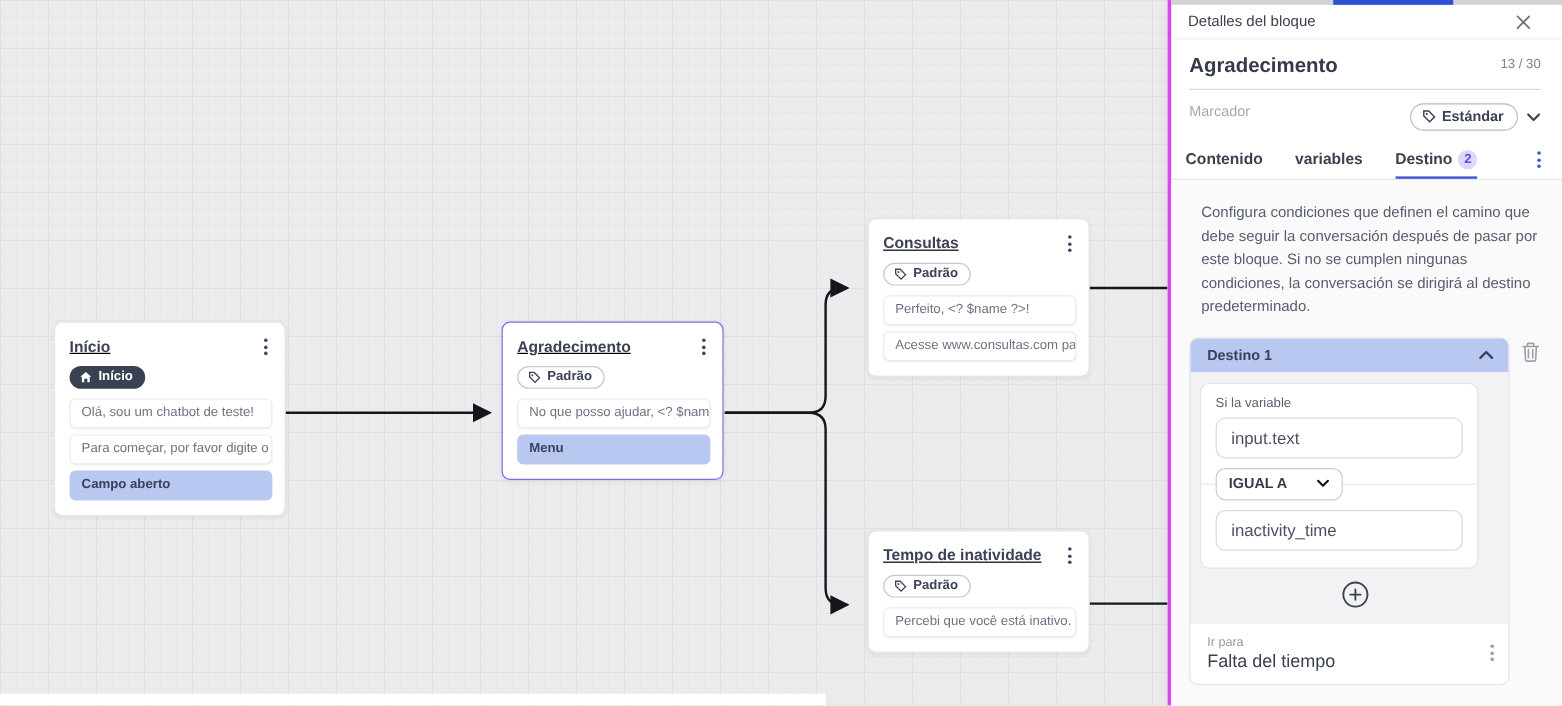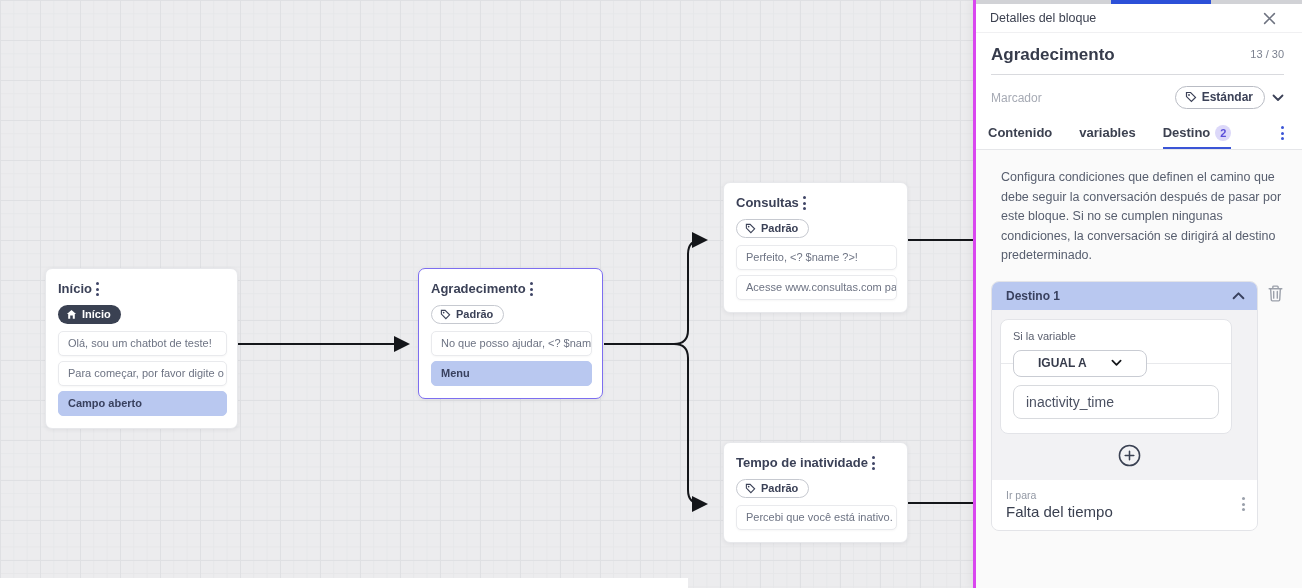--- a/index.html
+++ b/index.html
@@ -19,21 +19,21 @@
   }
   .edges { position:absolute; left:0; top:0; pointer-events:none; }
   .canvas-bottom-strip { position:absolute; left:0; top:578px; width:688px; height:10px; background:#ffffff; }
 
   
   .node {
     position:absolute; background:#fff; border:1px solid #e7e8eb; border-radius:7px;
     padding:8px 10px 12px 12px; box-shadow:0 1px 4px rgba(40,44,63,.07);
   }
   .node.selected { border:1.5px solid #7d6ef0; }
-  .node-header { display:flex; align-items:flex-start; }
+  .node-header { display:flex; justify-content:space-between; align-items:flex-start;text-decoration:underline; }
   .node-title { font-size:13px; font-weight:700; color:#3b4157; padding-top:4px; }
   .kebab { display:flex; flex-direction:column; gap:2.5px; padding:5px 4px; cursor:pointer; }
   .kebab i { width:3px; height:3px; border-radius:50%; background:#3f4566; }
   .kebab.blue i { background:#3b55d6; }
   .kebab.gray i { background:#9aa0ab; }
   .badge-dark {
     display:inline-flex; align-items:center; gap:5px; margin-top:4px;
     background:#3a4152; color:#fff; border-radius:20px; padding:3px 10px 4px 8px;
     font-size:11px; font-weight:700;
   }
@@ -62,21 +62,21 @@
     height:29px; display:flex; align-items:center; justify-content:space-between;
     padding:0 26px 0 14px; border-bottom:1px solid #f0f0f2;
   }
   .panel-header-title { font-size:12.5px; color:#3c4150; }
   .close-btn { cursor:pointer; display:flex; }
   .title-block { padding:12px 18px 0 15px; }
   .title-row { display:flex; align-items:flex-start; justify-content:space-between; }
   .panel-title { font-size:17px; font-weight:700; color:#363b4b; }
   .counter { font-size:11px; color:#7c8290; padding-top:3px; }
   .title-divider { height:1px; background:#d9dade; margin-top:9px; }
-  .marker-row { display:flex; align-items:center; justify-content:space-between; margin-top:11px; }
+  .marker-row { display:flex; align-items:flex-start; justify-content:space-between; margin-top:11px; }
   .marker-label { font-size:12px; color:#a6aab4; }
   .marker-right { display:flex; align-items:center; gap:7px; }
   .pill-outline {
     display:inline-flex; align-items:center; gap:5px; background:#fff;
     border:1px solid #b9bcc4; border-radius:13px; padding:3px 11px 4px 9px;
     font-size:12px; font-weight:700; color:#3b4157; cursor:pointer;
   }
   .tabs {
     display:flex; align-items:flex-end; gap:27px; padding:12px 14px 0 12px;
     border-bottom:1px solid #e5e6e9; position:relative;
@@ -111,21 +111,21 @@
   .cond-label { font-size:11px; color:#5a5f6e; margin-bottom:6px; }
   .cond-input {
     width:100%; height:34px; border:1px solid #d8dade; border-radius:8px;
     padding:0 12px; font-size:14px; color:#4b5162; background:#fff; outline:none;
     font-family:"Liberation Sans", sans-serif;
   }
   .op-row { position:relative; margin:8px 0; height:27px; }
   .op-row::before { content:""; position:absolute; left:-12px; right:-12px; top:50%; height:1px; background:#e8e9ec; }
   .op-pill {
     position:relative; z-index:1; display:inline-flex; align-items:center; gap:24px;
-    background:#fff; border:1px solid #c9ccd3; border-radius:8px; height:27px; padding:0 24px;
+    background:#fff; border:1px solid #c9ccd3; border-radius:8px; height:27px; padding:0 10px;
     font-size:12px; font-weight:700; color:#363b4b; cursor:pointer;
   }
   .plus-btn { display:flex; justify-content:center; margin:10px 0 13px; width:258px; cursor:pointer; }
   .dest-footer {
     background:#fff; padding:9px 8px 10px 14px; display:flex; align-items:center; justify-content:space-between;
   }
   .goto-label { font-size:10.5px; color:#9298a4; }
   .goto-value { font-size:15px; color:#3a4050; margin-top:2px; }
   .trash-btn { margin-top:3px; cursor:pointer; }
 </style>
@@ -295,20 +295,21 @@
       <div class="dest-group">
         <div class="dest-header">
           <span class="dest-header-label">Destino 1</span>
           <svg width="13" height="9" viewBox="0 0 12 8">
               <path d="M1.5 6.5 L6 2 L10.5 6.5" fill="none" stroke="#39415f" stroke-width="1.8" stroke-linecap="round" stroke-linejoin="round"></path>
             </svg>
         </div>
         <div class="dest-body">
           <div class="cond-card">
             <div class="cond-label">Si la variable</div>
+            <input class="cond-input" type="text" value="input.text" style="">
             <div class="op-row">
               <span class="op-pill">
                 <span>IGUAL A</span>
                 <svg width="11" height="8" viewBox="0 0 12 8">
                     <path d="M1.5 1.5 L6 6 L10.5 1.5" fill="none" stroke="#14161a" stroke-width="1.9" stroke-linecap="round" stroke-linejoin="round"></path>
                   </svg>
               </span>
             </div>
             <input class="cond-input" type="text" value="inactivity_time" style="">
           </div>

